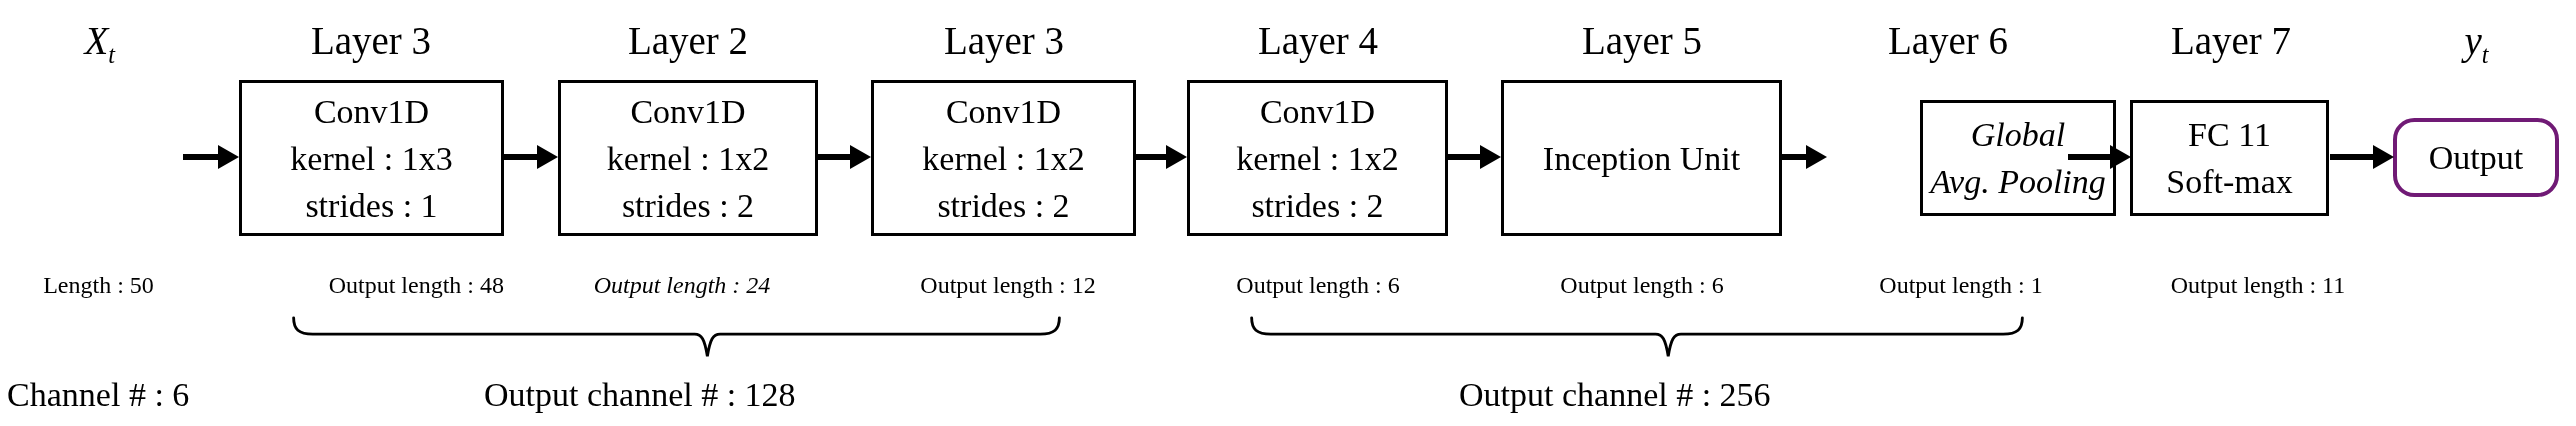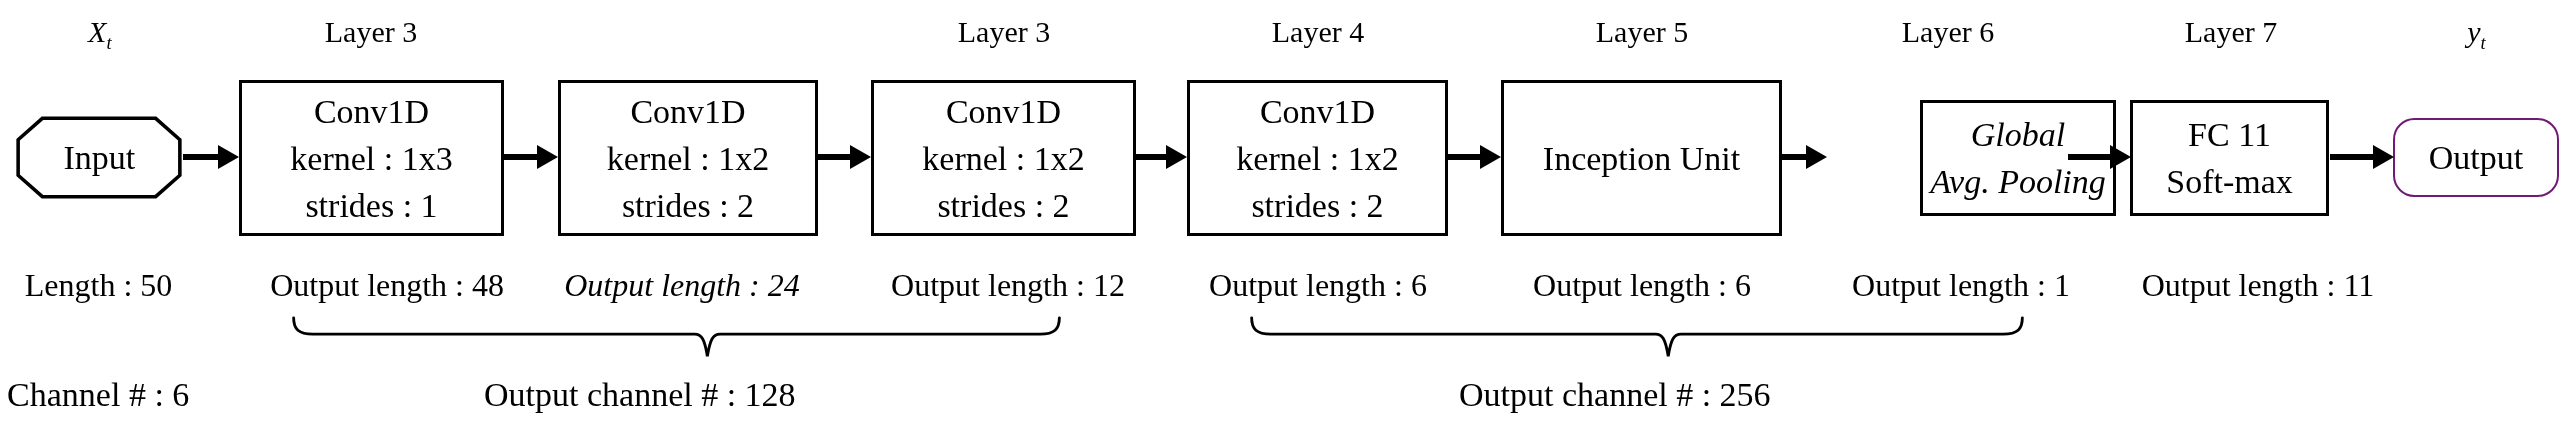--- a/index.html
+++ b/index.html
@@ -3,22 +3,22 @@
 <meta charset="utf-8">
 <style>
   html, body { margin:0; padding:0; background:#ffffff; }
   .diagram {
     position:relative; width:2576px; height:426px;
     background:#ffffff; color:#000000; overflow:hidden;
     font-family:"Liberation Serif", serif;
   }
   
   .hdr {
-    position:absolute; top:7px; height:50px; line-height:50px;
-    font-size:30px; text-align:center; white-space:nowrap;
+    position:absolute; top:16px; height:50px; line-height:50px;
+    font-size:39px; text-align:center; white-space:nowrap;
   }
   .var { font-style:italic; }
   .var sub { font-size:0.62em; font-style:italic; line-height:0; }
   
   .box {
     position:absolute; box-sizing:border-box; background:#ffffff;
     border:3.6px solid #000000;
     display:flex; flex-direction:column; justify-content:center; align-items:center;
     font-size:34px;
   }
@@ -28,69 +28,64 @@
   
   .octagon { position:absolute; left:16.4px; top:116px; width:166px; height:83px; }
   .octagon svg { position:absolute; left:0; top:0; }
   .octagon .lbl {
     position:absolute; left:0; top:0; right:0; bottom:0;
     display:flex; align-items:center; justify-content:center; font-size:34px;
   }
   
   .outnode {
     position:absolute; left:2393px; top:118px; width:166px; height:79px;
-    box-sizing:border-box; border:2px solid #701a75; border-radius:21.4px;
+    box-sizing:border-box; border:4px solid #701a75; border-radius:21.4px;
     display:flex; align-items:center; justify-content:center;
     font-size:34px; background:#ffffff;text-align:center;
   }
   
   .arrow { position:absolute; top:145px; height:24px; display:flex; align-items:center; }
   .arrow .shaft { flex:1; height:6.4px; background:#000000; }
   .arrow .head {
     width:0; height:0;
     border-left:21.4px solid #000000;
     border-top:12px solid transparent;
     border-bottom:12px solid transparent;
   }
   
   .lenlbl {
     position:absolute; top:267px; height:37px; line-height:37px;
-    font-size:32px; text-align:center; white-space:nowrap;
+    font-size:24px; text-align:center; white-space:nowrap;
   }
   .chlbl {
     position:absolute; top:376px; height:37px; line-height:37px;
     font-size:34px; text-align:left; white-space:nowrap;
   }
   .brace { position:absolute; top:315px; }
   .brace path { stroke:#000000; stroke-width:4; fill:none; stroke-linecap:round; }
 </style>
 </head>
 <body>
 
 <div class="diagram">
 
   <div class="hdr" style="left:14.3px; width:171px;">
     <span class="var"><span>X</span><sub>t</sub></span>
   </div>
   <div class="hdr" style="left:228px; width:286px;">Layer 3</div>
+  <div class="hdr" style="left:545px; width:286px;">Layer 2</div>
   <div class="hdr" style="left:861px; width:286px;">Layer 3</div>
   <div class="hdr" style="left:1175px; width:286px;">Layer 4</div>
   <div class="hdr" style="left:1499px; width:286px;">Layer 5</div>
   <div class="hdr" style="left:1805px; width:286px;">Layer 6</div>
   <div class="hdr" style="left:2088px; width:286px;">Layer 7</div>
   <div class="hdr" style="left:2391px; width:171px;">
     <span class="var"><span>y</span><sub>t</sub></span>
   </div>
 
-  <div class="octagon">
-    <svg width="166" height="83" viewBox="0 0 233 116">
-      <polygon points="37,3 196,3 230,33 230,83 196,113 37,113 3,83 3,33" fill="#ffffff" stroke="#000000" stroke-width="5"></polygon>
-    </svg>
-    <div class="lbl">Input</div>
-  </div>
 
   <div class="box tall" style="left:239px; width:265px;">
     <div class="line">Conv1D</div>
     <div class="line">kernel : 1x3</div>
     <div class="line">strides : 1</div>
   </div>
   <div class="box tall" style="left:558px; width:260px;">
     <div class="line">Conv1D</div>
     <div class="line">kernel : 1x2</div>
     <div class="line">strides : 2</div>

